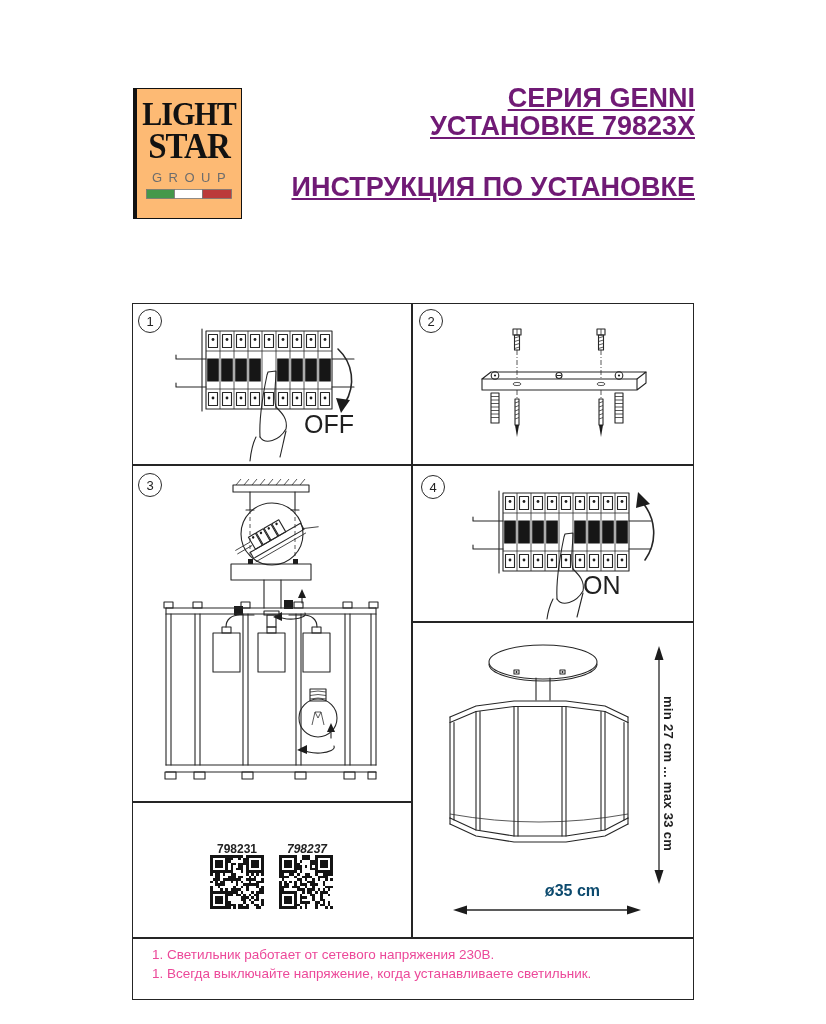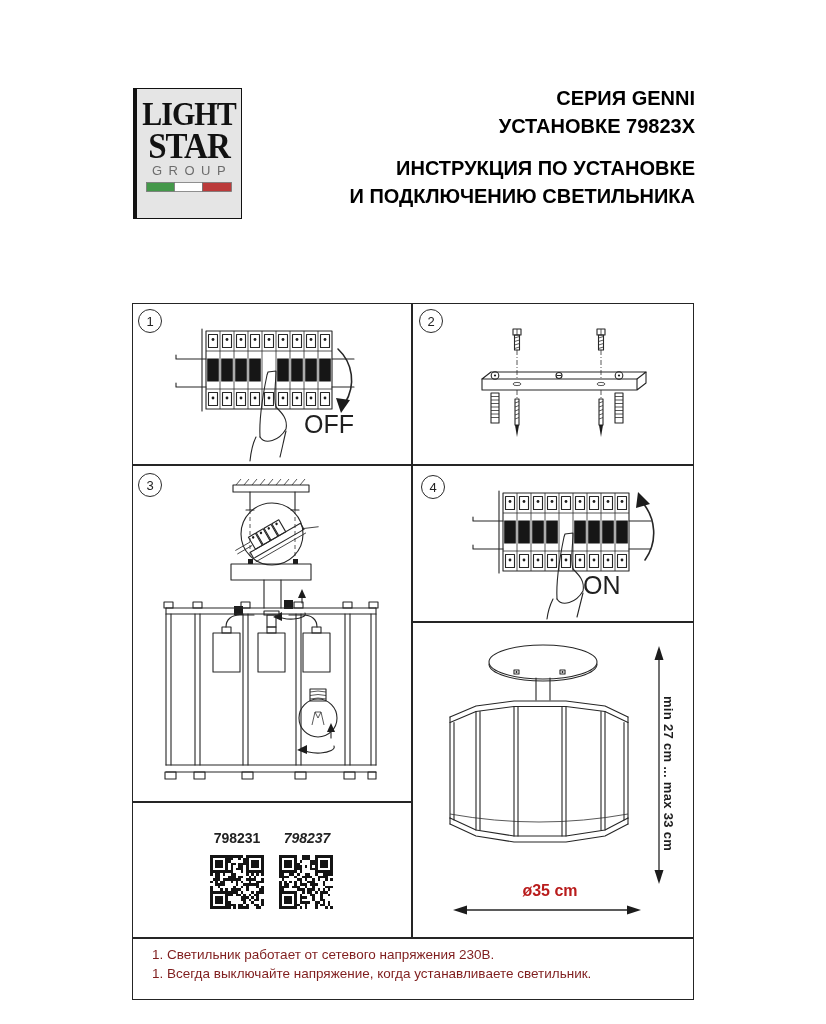--- a/index.html
+++ b/index.html
@@ -1,57 +1,57 @@
 <!DOCTYPE html>
 <html><head>
 <meta charset="utf-8">
 <style>
   html,body{margin:0;padding:0;background:#fff;}
   .page{position:relative;width:826px;height:1024px;background:#ffffff;overflow:hidden;
         font-family:"Liberation Sans","DejaVu Sans",sans-serif;color:#1b1b1b;}
   
   .logo{position:absolute;left:133px;top:88px;width:104px;height:129px;
-        border:1.5px solid #111;border-left:4px solid #111;background:#e5e5e5;
+        border:1.5px solid #111;border-left:4px solid #111;background:#fdba74;
         display:flex;flex-direction:column;align-items:center;justify-content:flex-start;}
   .logo .w1{font-family:"Liberation Serif","DejaVu Serif",serif;font-weight:700;
             font-size:30px;line-height:30px;margin-top:10px;letter-spacing:-1px;color:#121212;
             transform:scaleY(1.1);}
   .logo .w2{font-family:"Liberation Serif","DejaVu Serif",serif;font-weight:700;
             font-size:33px;line-height:34px;letter-spacing:-1px;color:#121212;transform:scaleY(1.1);}
-  .logo .w3{font-size:13px;letter-spacing:6.5px;color:#6d6d6d;margin-top:0;margin-left:6px;}
+  .logo .w3{font-size:13px;letter-spacing:6.5px;color:#6d6d6d;margin-top:7px;margin-left:6px;}
   .logo svg{margin-top:4px;}
   
   .hdr{position:absolute;top:84px;right:131px;text-align:right;font-weight:700;
-       font-size:20px;line-height:28px;color:#000000;}
-  .hdr .blk2{margin-top:14px;}
+       font-size:27px;line-height:28px;color:#701a75;text-decoration:underline;}
+  .hdr .blk2{margin-top:33px;}
   
   .sheet{position:absolute;left:132px;top:303px;width:560px;height:695px;
          border:1.5px solid #252525;}
   .ln{position:absolute;background:#252525;}
   
   .stepc{position:absolute;width:22px;height:22px;border:1.3px solid #2a2a2a;border-radius:50%;
          display:flex;align-items:center;justify-content:center;font-size:13px;color:#222;background:#fff;}
   
   .diagram{position:absolute;}
   svg text{font-family:"Liberation Sans","DejaVu Sans",sans-serif;fill:#1f1f1f;}
   .draw{stroke:#262626;fill:none;stroke-width:1.1;stroke-linecap:round;stroke-linejoin:round;}
   .drawthin{stroke:#2e2e2e;fill:none;stroke-width:0.8;}
   .ink{fill:#1c1c1c;stroke:none;}
   .dash{stroke-dasharray:4 3;}
   
-  .artnum{position:absolute;width:66px;text-align:center;font-weight:700;font-size:14px;color:#222;}
+  .artnum{position:absolute;width:66px;text-align:center;font-weight:700;font-size:12px;color:#222;margin-top:12px;}
   .qr{position:absolute;width:54px;height:54px;}
   .qr svg{width:54px;height:54px;shape-rendering:crispEdges;}
   
   .vdim{position:absolute;left:661px;top:668px;height:212px;writing-mode:vertical-rl;
         text-align:center;font-size:13px;font-weight:700;letter-spacing:.3px;color:#1d1d1d;}
-  .hdim{position:absolute;left:500px;top:882px;width:100px;text-align:center;
-        font-size:16px;font-weight:700;color:#b91c1c;}
+  .hdim{position:absolute;left:500px;top:882px;width:100px;text-align:right;
+        font-size:16px;font-weight:700;color:#0c4a6e;}
   
-  .notes{position:absolute;left:152px;top:946px;font-size:13.5px;line-height:18.5px;color:#7f1d1d;}
+  .notes{position:absolute;left:152px;top:946px;font-size:13.5px;line-height:18.5px;color:#ec4899;}
 </style>
 </head>
 <body>
 
 <div class="page">
 
   <div class="logo">
     <div class="w1">LIGHT</div>
     <div class="w2">STAR</div>
     <div class="w3">GROUP</div>
@@ -60,21 +60,20 @@
       <rect x="28.5" y="0.5" width="28" height="9" stroke="#777" stroke-width="0.8" fill="#ffffff"></rect>
       <rect x="56.5" y="0.5" width="29" height="9" stroke="#777" stroke-width="0.8" fill="#bb3a3a"></rect>
     </svg>
   </div>
 
   <div class="hdr">
     <div>СЕРИЯ GENNI</div>
     <div>УСТАНОВКЕ 79823X</div>
     <div class="blk2">
       <div>ИНСТРУКЦИЯ ПО УСТАНОВКЕ</div>
-      <div>И ПОДКЛЮЧЕНИЮ СВЕТИЛЬНИКА</div>
     </div>
   </div>
 
   <div class="sheet">
     <div class="ln" style="left:278px;top:0;width:1.5px;height:633px;"></div>
     <div class="ln" style="left:0;top:160px;width:560px;height:1.5px;"></div>
     <div class="ln" style="left:0;top:497px;width:279px;height:1.5px;"></div>
     <div class="ln" style="left:279px;top:317px;width:281px;height:1.5px;"></div>
     <div class="ln" style="left:0;top:633px;width:560px;height:1.5px;"></div>
   </div>

